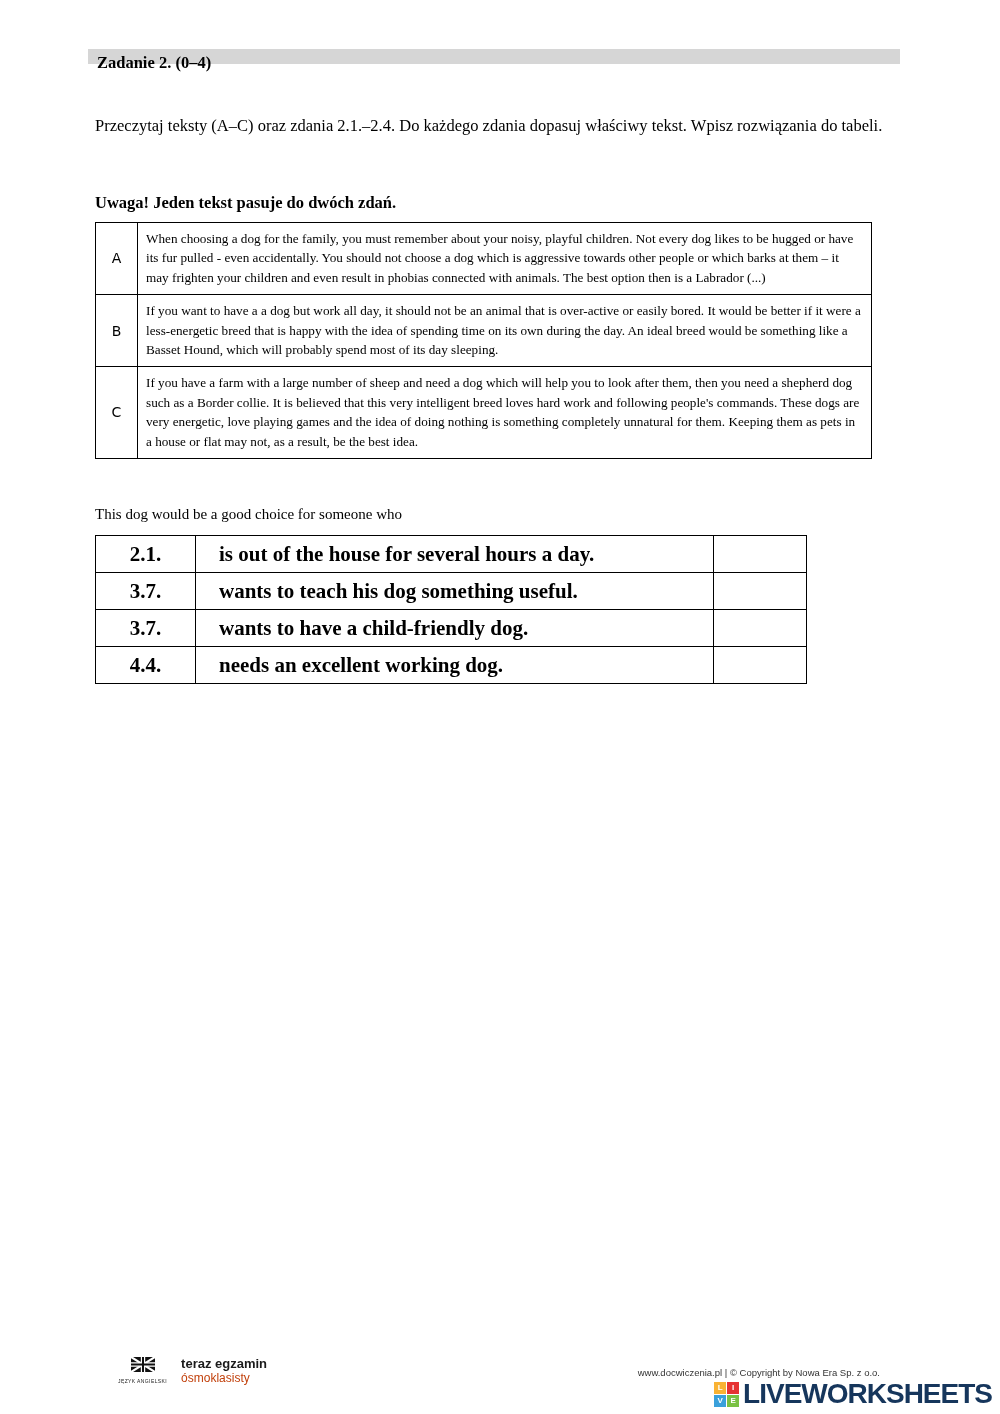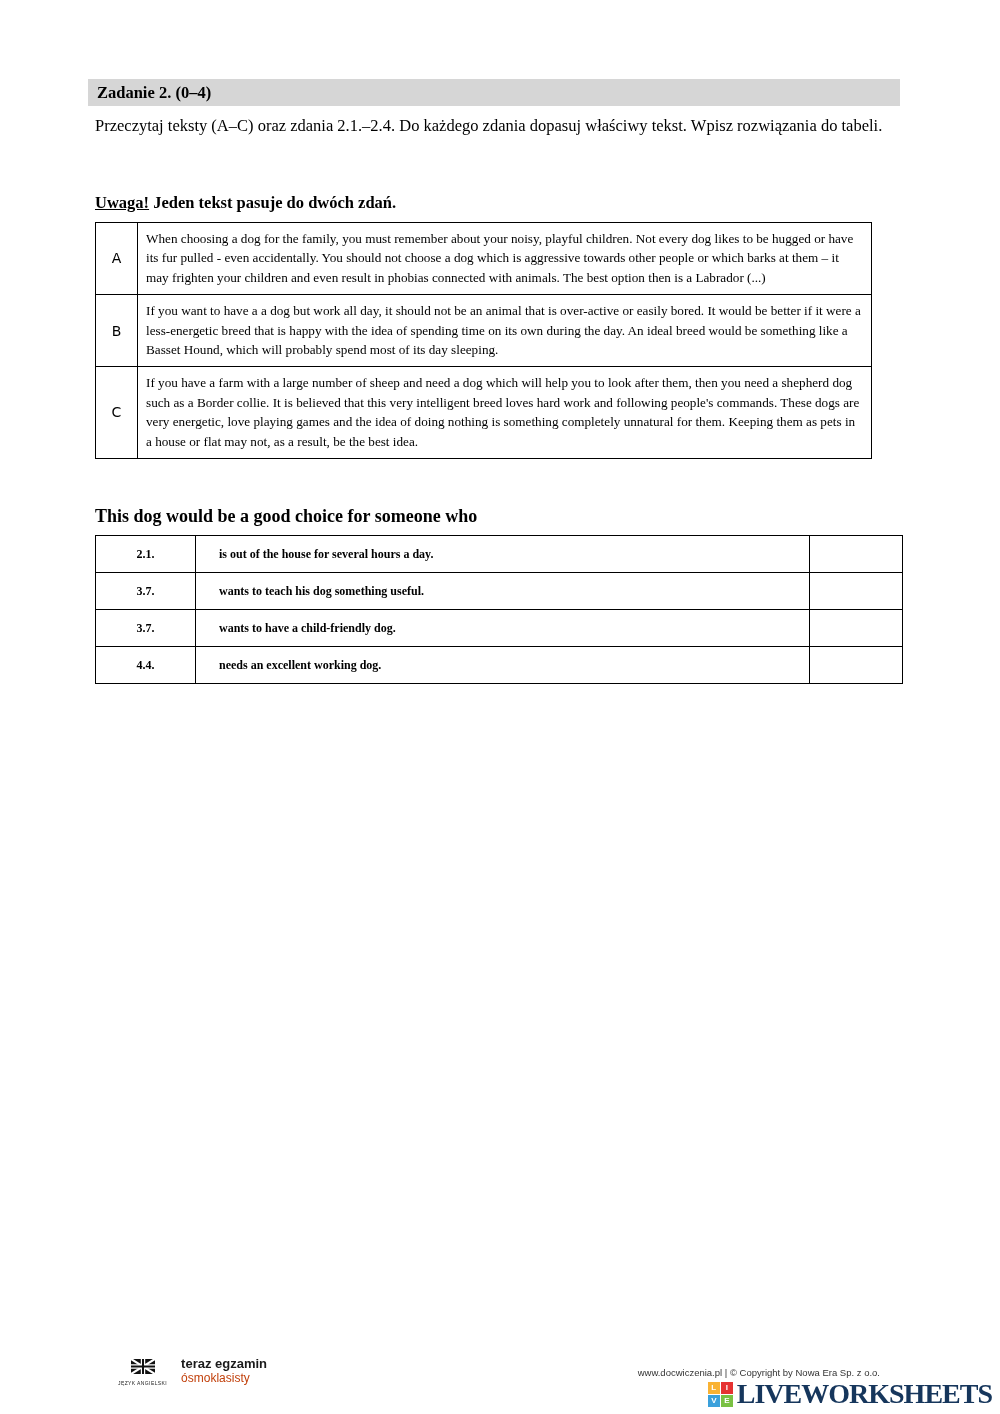--- a/index.html
+++ b/index.html
@@ -8,73 +8,73 @@
     width: 1000px; height: 1414px;
     position: relative;
     font-family: "Liberation Serif", serif;
     color: #000;
     overflow: hidden;
   }
   .page { position: absolute; inset: 0; }
 
   
   .task-bar {
-    position: absolute; left: 88px; top: 79px;
-    width: 812px; height: 27px;
+    position: absolute; left: 88px; top: 49px;
+    width: 812px; height: 15px;
     background: #d6d6d6;
     line-height: 27px;
     padding-left: 9px;
     font-weight: bold; font-size: 16.5px;
   }
 
   
   .instructions {
     position: absolute; left: 95px; top: 115px;
     width: 808px;
     font-weight: normal; font-size: 16.5px; line-height: 1.35;
   }
   .note {
     position: absolute; left: 95px; top: 193px;
     font-weight: bold; font-size: 16.5px;
   }
-  .note-warn { text-decoration: underline; }
+  .note-warn { }
 
   
   table { border-collapse: collapse; }
   .texts-table {
     position: absolute; left: 95px; top: 222px;
     width: 777px;
     font-family: "DejaVu Sans", "Liberation Sans", sans-serif;
     font-size: 13.2px; line-height: 1.47;
   }
   .texts-table td { border: 1px solid #000; vertical-align: middle; }
   .texts-table td.letter {
     width: 42px; text-align: center; font-size: 14px;
   }
   .texts-table td.txt { padding: 6px 8px 7px 8px; font-family: Liberation Serif, serif; }
 
   
   .stmt-heading {
     position: absolute; left: 95px; top: 506px;
-    font-weight: bold; font-size: 18px;
+    font-weight: normal; font-size: 15px;
   }
   .stmt-table {
     position: absolute; left: 95px; top: 535px;
-    width: 808px;
-    font-size: 12px; font-weight: bold;
+    width: 712px;
+    font-size: 21px; font-weight: bold;
   }
   .stmt-table td { border: 1px solid #000; height: 37px; vertical-align: middle; }
   .stmt-table td.num { width: 100px; text-align: center; }
   .stmt-table td.stmt { padding-left: 23px; }
   .stmt-table td.answer { width: 93px; }
 
   
   .footer-left {
     position: absolute; left: 118px; top: 1356px;
-    display: flex; align-items: flex-end; gap: 14px;
+    display: flex; align-items: center; gap: 14px;
     font-family: "Liberation Sans", sans-serif;
   }
   .flag-block { display: flex; flex-direction: column; align-items: center; gap: 2px; }
   .flag-caption { font-size: 5px; letter-spacing: 0.4px; color: #222; white-space: nowrap; }
   .brand-block { line-height: 1.15; padding-top: 1px; }
   .brand-top { font-weight: bold; font-size: 13px; color: #1a1a1a; }
   .brand-bottom { font-size: 12px; color: #c2410c; }
 
   .footer-copy {
     position: absolute; top: 1367px; right: 120px;
@@ -93,21 +93,21 @@
   .lw-tile {
     display: flex; align-items: center; justify-content: center;
     color: #fff; font-family: "Liberation Sans", sans-serif;
     font-weight: bold; font-size: 8px;
   }
   .lw-tile.t0 { background: #f9b233; }
   .lw-tile.t1 { background: #e63232; }
   .lw-tile.t2 { background: #3aa0db; }
   .lw-tile.t3 { background: #7ac143; }
   .lw-wordmark {
-    font-family: Liberation Serif, serif;
+    font-family: Liberation Sans, sans-serif;
     font-weight: bold; font-size: 28px; letter-spacing: -1px;
     color: #16365c;
   }
 </style>
 </head>
 <body>
 
 <div class="page">
 
   <div class="task-bar">

